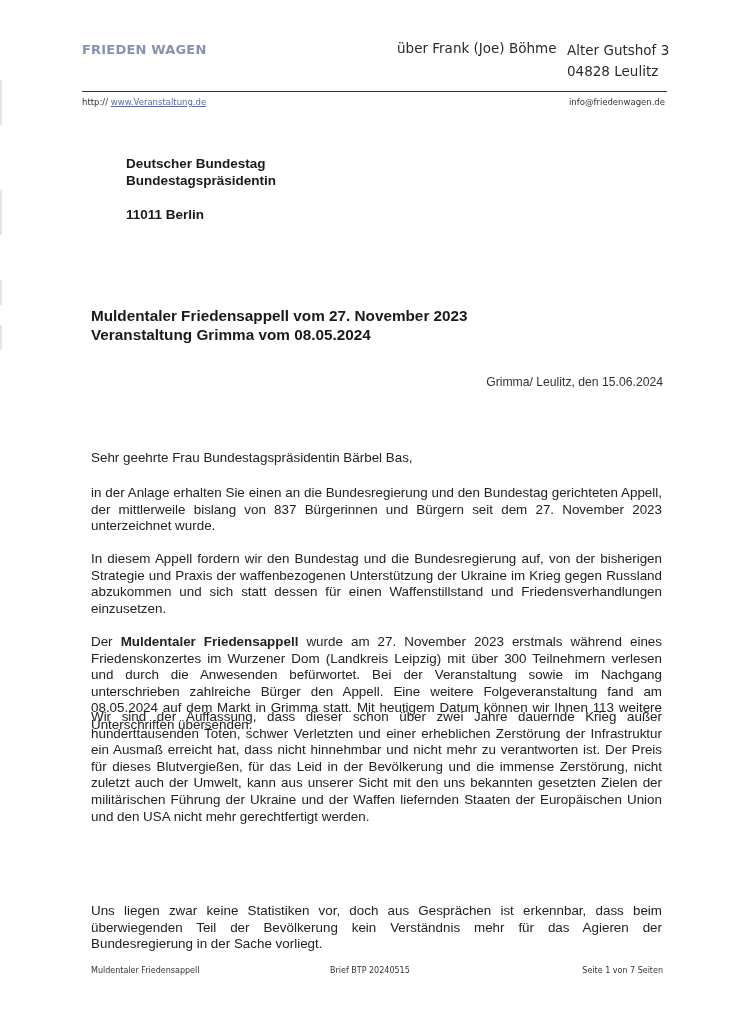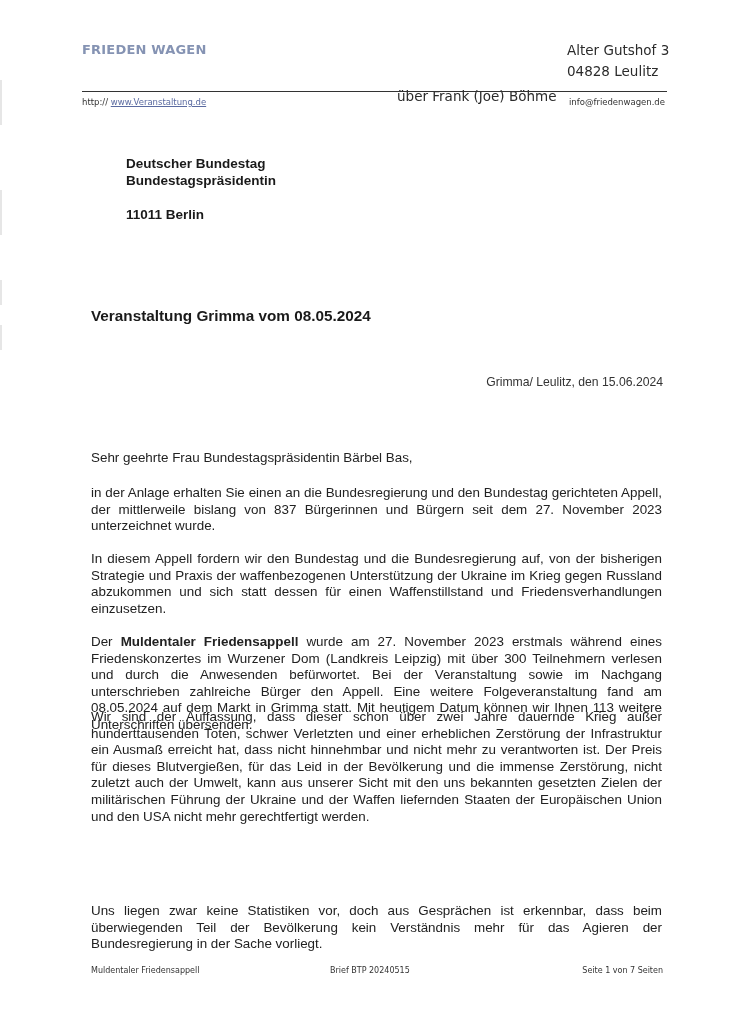--- a/index.html
+++ b/index.html
@@ -1,21 +1,21 @@
 <!DOCTYPE html>
 <html><head>
 <meta charset="utf-8">
 <style>
   html, body { margin: 0; padding: 0; background: #ffffff; }
   body { width: 745px; height: 1024px; position: relative; overflow: hidden;
          font-family: "Liberation Sans", sans-serif; color: #1a1a1a; }
   .lh { font-family: "DejaVu Sans", "Liberation Sans", sans-serif; }
   .abs { position: absolute; }
   #brand { left: 82px; top: 42px; font-size: 13px; font-weight: bold; color: #8593b3; letter-spacing: 0.2px; }
-  #via { left: 397px; top: 40px; font-size: 13.5px; color: #2b2b2b; margin-top: 48px; }
+  #via { left: 397px; top: 40px; font-size: 13.5px; color: #2b2b2b; }
   #addr { left: 567px; top: 40px; font-size: 13.5px; color: #2b2b2b; line-height: 21px; }
   #rule { left: 82px; top: 91px; width: 585px; height: 0; border-top: 1.5px solid #333; }
   #web { left: 82px; top: 97px; font-size: 8.5px; color: #333; }
   #web a { color: #5a6aa0; text-decoration: underline; }
   #mail { right: 80px; top: 97px; font-size: 8.5px; color: #333; }
   #recipient { left: 91px; top: 155px; font-size: 13.5px; line-height: 17px; }
   #recipient .b { font-weight: bold; padding-left: 35px; }
   #subject { left: 91px; top: 306px; font-size: 15.3px; font-weight: bold; line-height: 19px; }
   #date { right: 82px; top: 375px; font-size: 12.2px; color: #333; }
   .para { left: 91px; width: 571px; font-size: 13.4px; line-height: 16.6px; text-align: justify; color: #222; }
@@ -55,20 +55,21 @@
 </header>
 
 <section id="recipient" class="abs">
   <div class="b">Deutscher Bundestag</div>
   <div class="b">Bundestagspräsidentin</div>
   <div style="height:17px"></div>
   <div class="b">11011 Berlin</div>
 </section>
 
 <section id="subject" class="abs">
+  <div>Muldentaler Friedensappell vom 27. November 2023</div>
   <div>Veranstaltung Grimma vom 08.05.2024</div>
 </section>
 
 <div id="date" class="abs">Grimma/ Leulitz, den 15.06.2024</div>
 
 <p id="salut" class="abs para" style="margin:0">Sehr geehrte Frau Bundestagspräsidentin Bärbel Bas,</p>
 <p id="p1" class="abs para" style="margin:0">in der Anlage erhalten Sie einen an die Bundesregierung und den Bundestag gerichteten Appell, der mittlerweile bislang von 837 Bürgerinnen und Bürgern seit dem 27. November 2023 unterzeichnet wurde.</p>
 <p id="p2" class="abs para" style="margin:0">In diesem Appell fordern wir den Bundestag und die Bundesregierung auf, von der bisherigen Strategie und Praxis der waffenbezogenen Unterstützung der Ukraine im Krieg gegen Russland abzukommen und sich statt dessen für einen Waffenstillstand und Friedensverhandlungen einzusetzen.</p>
 <p id="p3" class="abs para" style="margin:0"><span>Der </span><strong>Muldentaler Friedensappell</strong><span> wurde am 27. November 2023 erstmals während eines Friedenskonzertes im Wurzener Dom (Landkreis Leipzig) mit über 300 Teilnehmern verlesen und durch die Anwesenden befürwortet. Bei der Veranstaltung sowie im Nachgang unterschrieben zahlreiche Bürger den Appell. Eine weitere Folgeveranstaltung fand am 08.05.2024 auf dem Markt in Grimma statt. Mit heutigem Datum können wir Ihnen 113 weitere Unterschriften übersenden.</span></p>
 <p id="p4" class="abs para" style="margin:0">Wir sind der Auffassung, dass dieser schon über zwei Jahre dauernde Krieg außer hunderttausenden Toten, schwer Verletzten und einer erheblichen Zerstörung der Infrastruktur ein Ausmaß erreicht hat, dass nicht hinnehmbar und nicht mehr zu verantworten ist. Der Preis für dieses Blutvergießen, für das Leid in der Bevölkerung und die immense Zerstörung, nicht zuletzt auch der Umwelt, kann aus unserer Sicht mit den uns bekannten gesetzten Zielen der militärischen Führung der Ukraine und der Waffen liefernden Staaten der Europäischen Union und den USA nicht mehr gerechtfertigt werden.</p>

